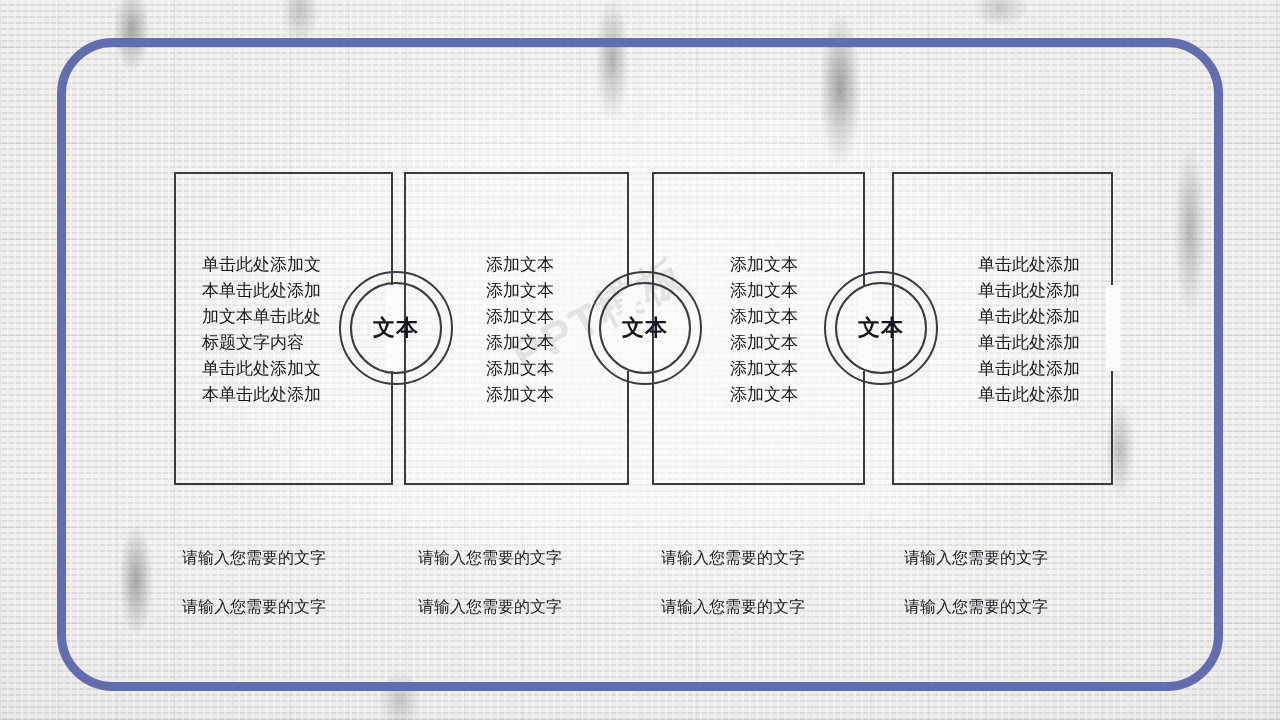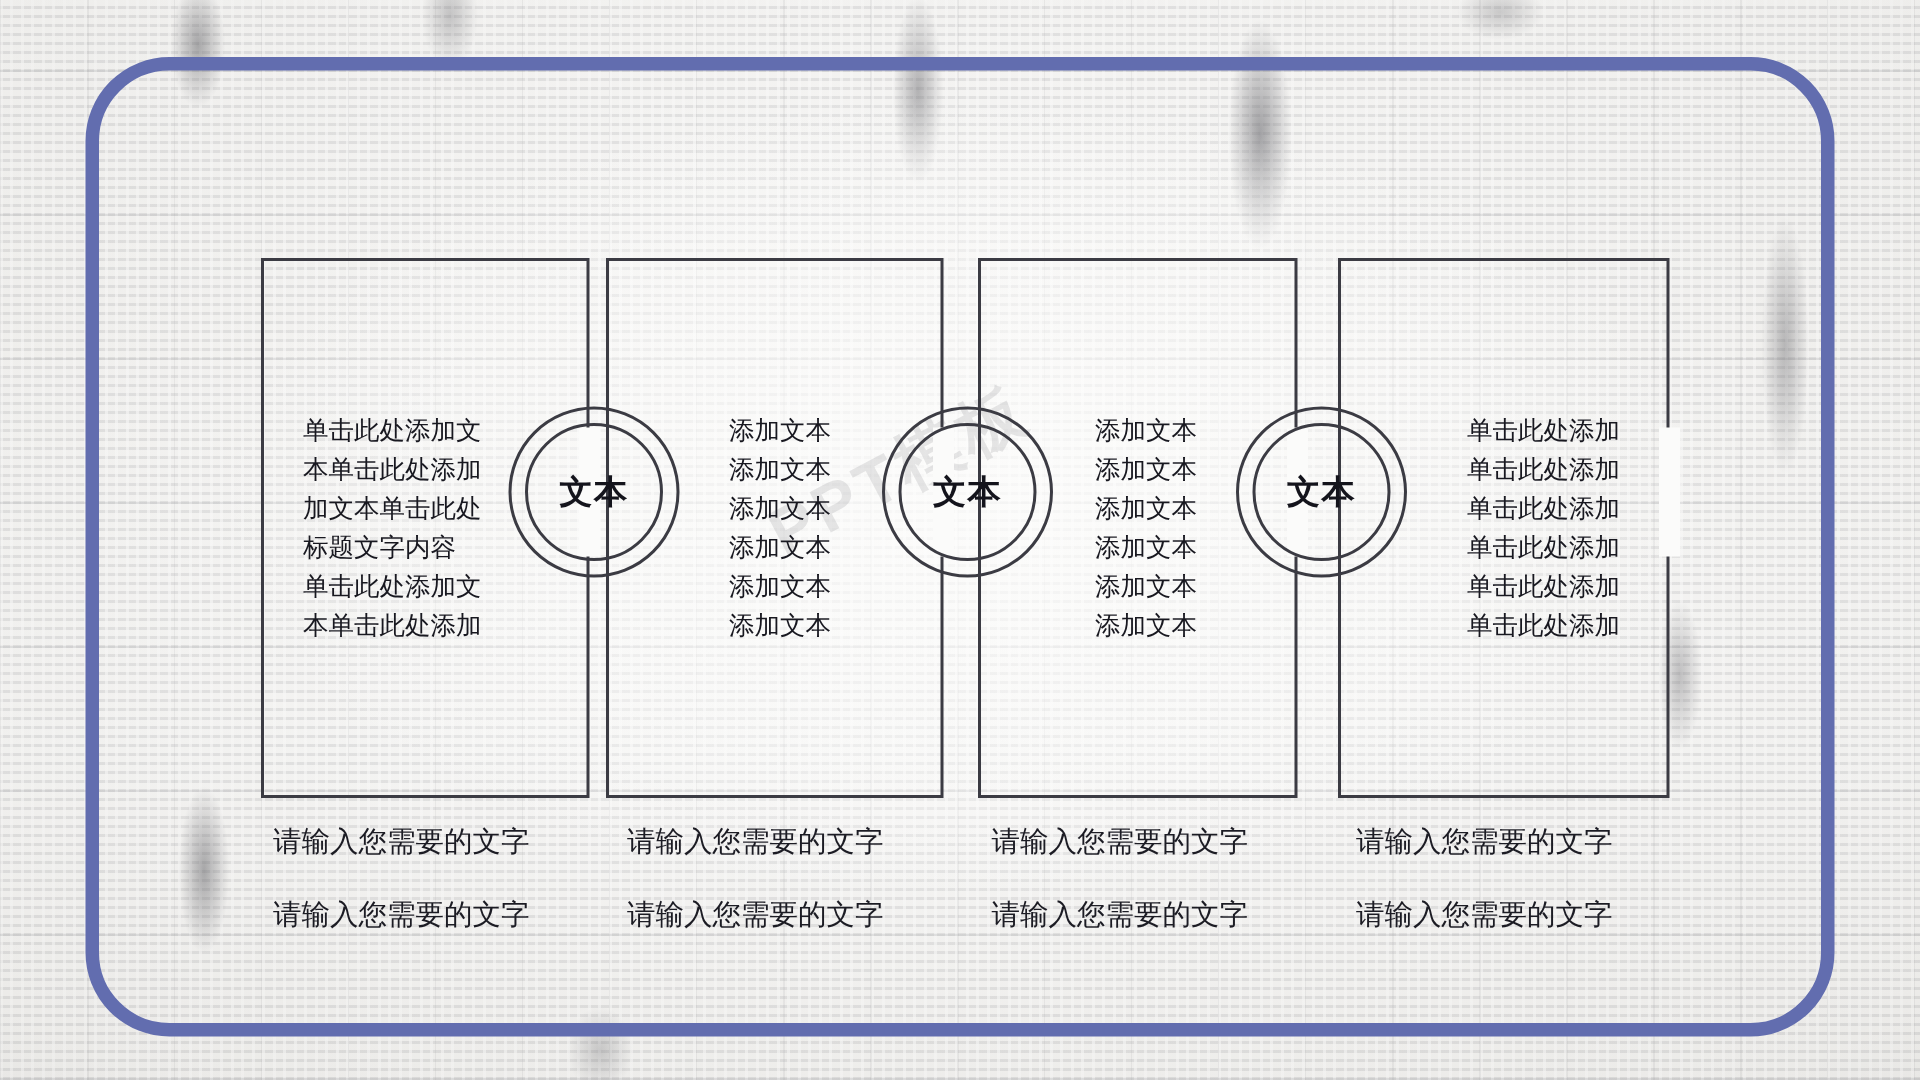--- a/index.html
+++ b/index.html
@@ -86,21 +86,21 @@
   }
   .title-cn{font-size:26px;color:#5c6b93;letter-spacing:2px;white-space:nowrap;}
   .title-en{font-size:20px;color:#2c2c2c;white-space:nowrap;}
 
   
   .panels{position:absolute;left:0;top:0;width:1280px;height:720px;}
 
   .box{
     position:absolute;box-sizing:border-box;
     border:2px solid #3b3b43;
-    top:172px;height:360px;
+    top:172px;height:313px;
   }
   .box .col-text{
     position:absolute;left:0;right:0;top:50%;transform:translateY(-50%);
     display:flex;flex-direction:column;gap:9px;
     font-size:17px;color:#181820;line-height:1.0;
   }
   .col-text span{display:block;white-space:nowrap;}
 
   
   .box-1{left:174px;width:219px;}
@@ -128,21 +128,21 @@
   }
   .ring-label{
     position:relative;z-index:2;font-size:22px;font-weight:bold;color:#14141c;
     letter-spacing:1px;
   }
 
   
   .captions{position:absolute;left:0;top:548px;width:1280px;}
   .cap-row{position:relative;height:49px;}
   .cap{
-    position:absolute;font-size:19px;color:#1c1c24;white-space:nowrap;
+    position:absolute;font-size:16px;color:#1c1c24;white-space:nowrap;
   }
 
   
   .watermark{
     position:absolute;left:505px;top:285px;
     font-size:44px;font-weight:bold;color:rgba(90,90,96,.14);
     transform:rotate(-28deg);letter-spacing:3px;white-space:nowrap;
     pointer-events:none;
   }
 </style>

